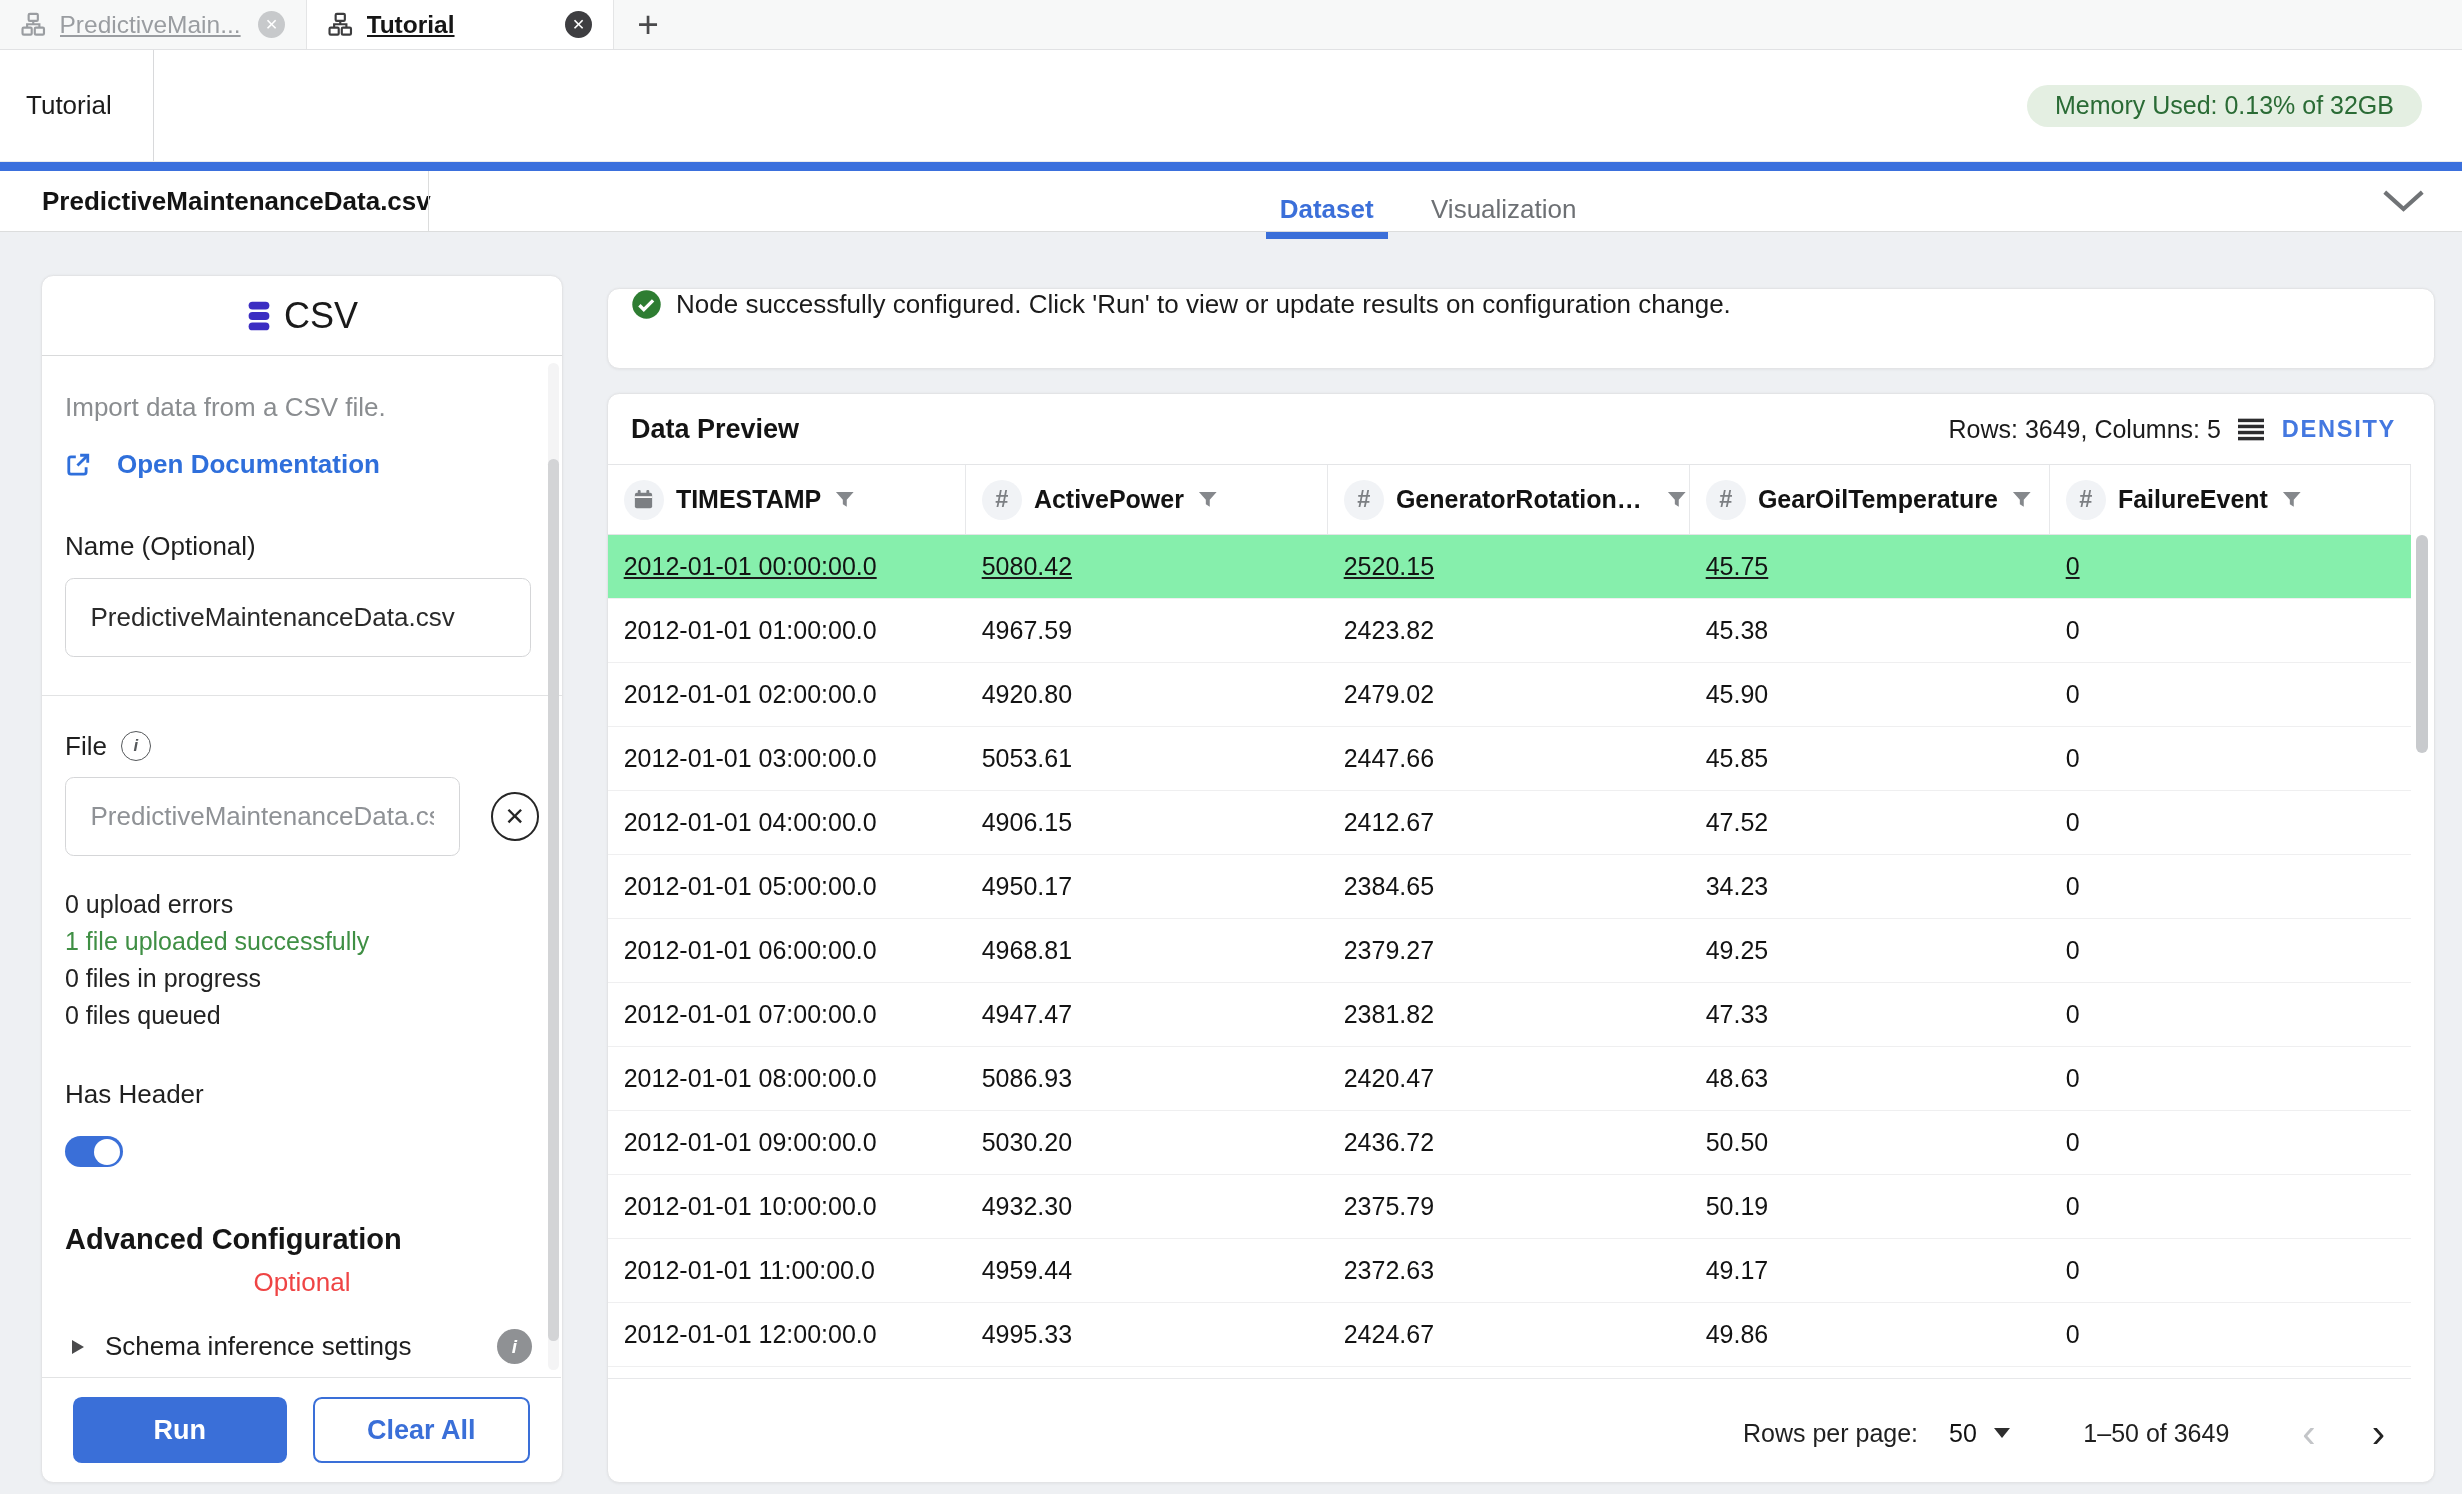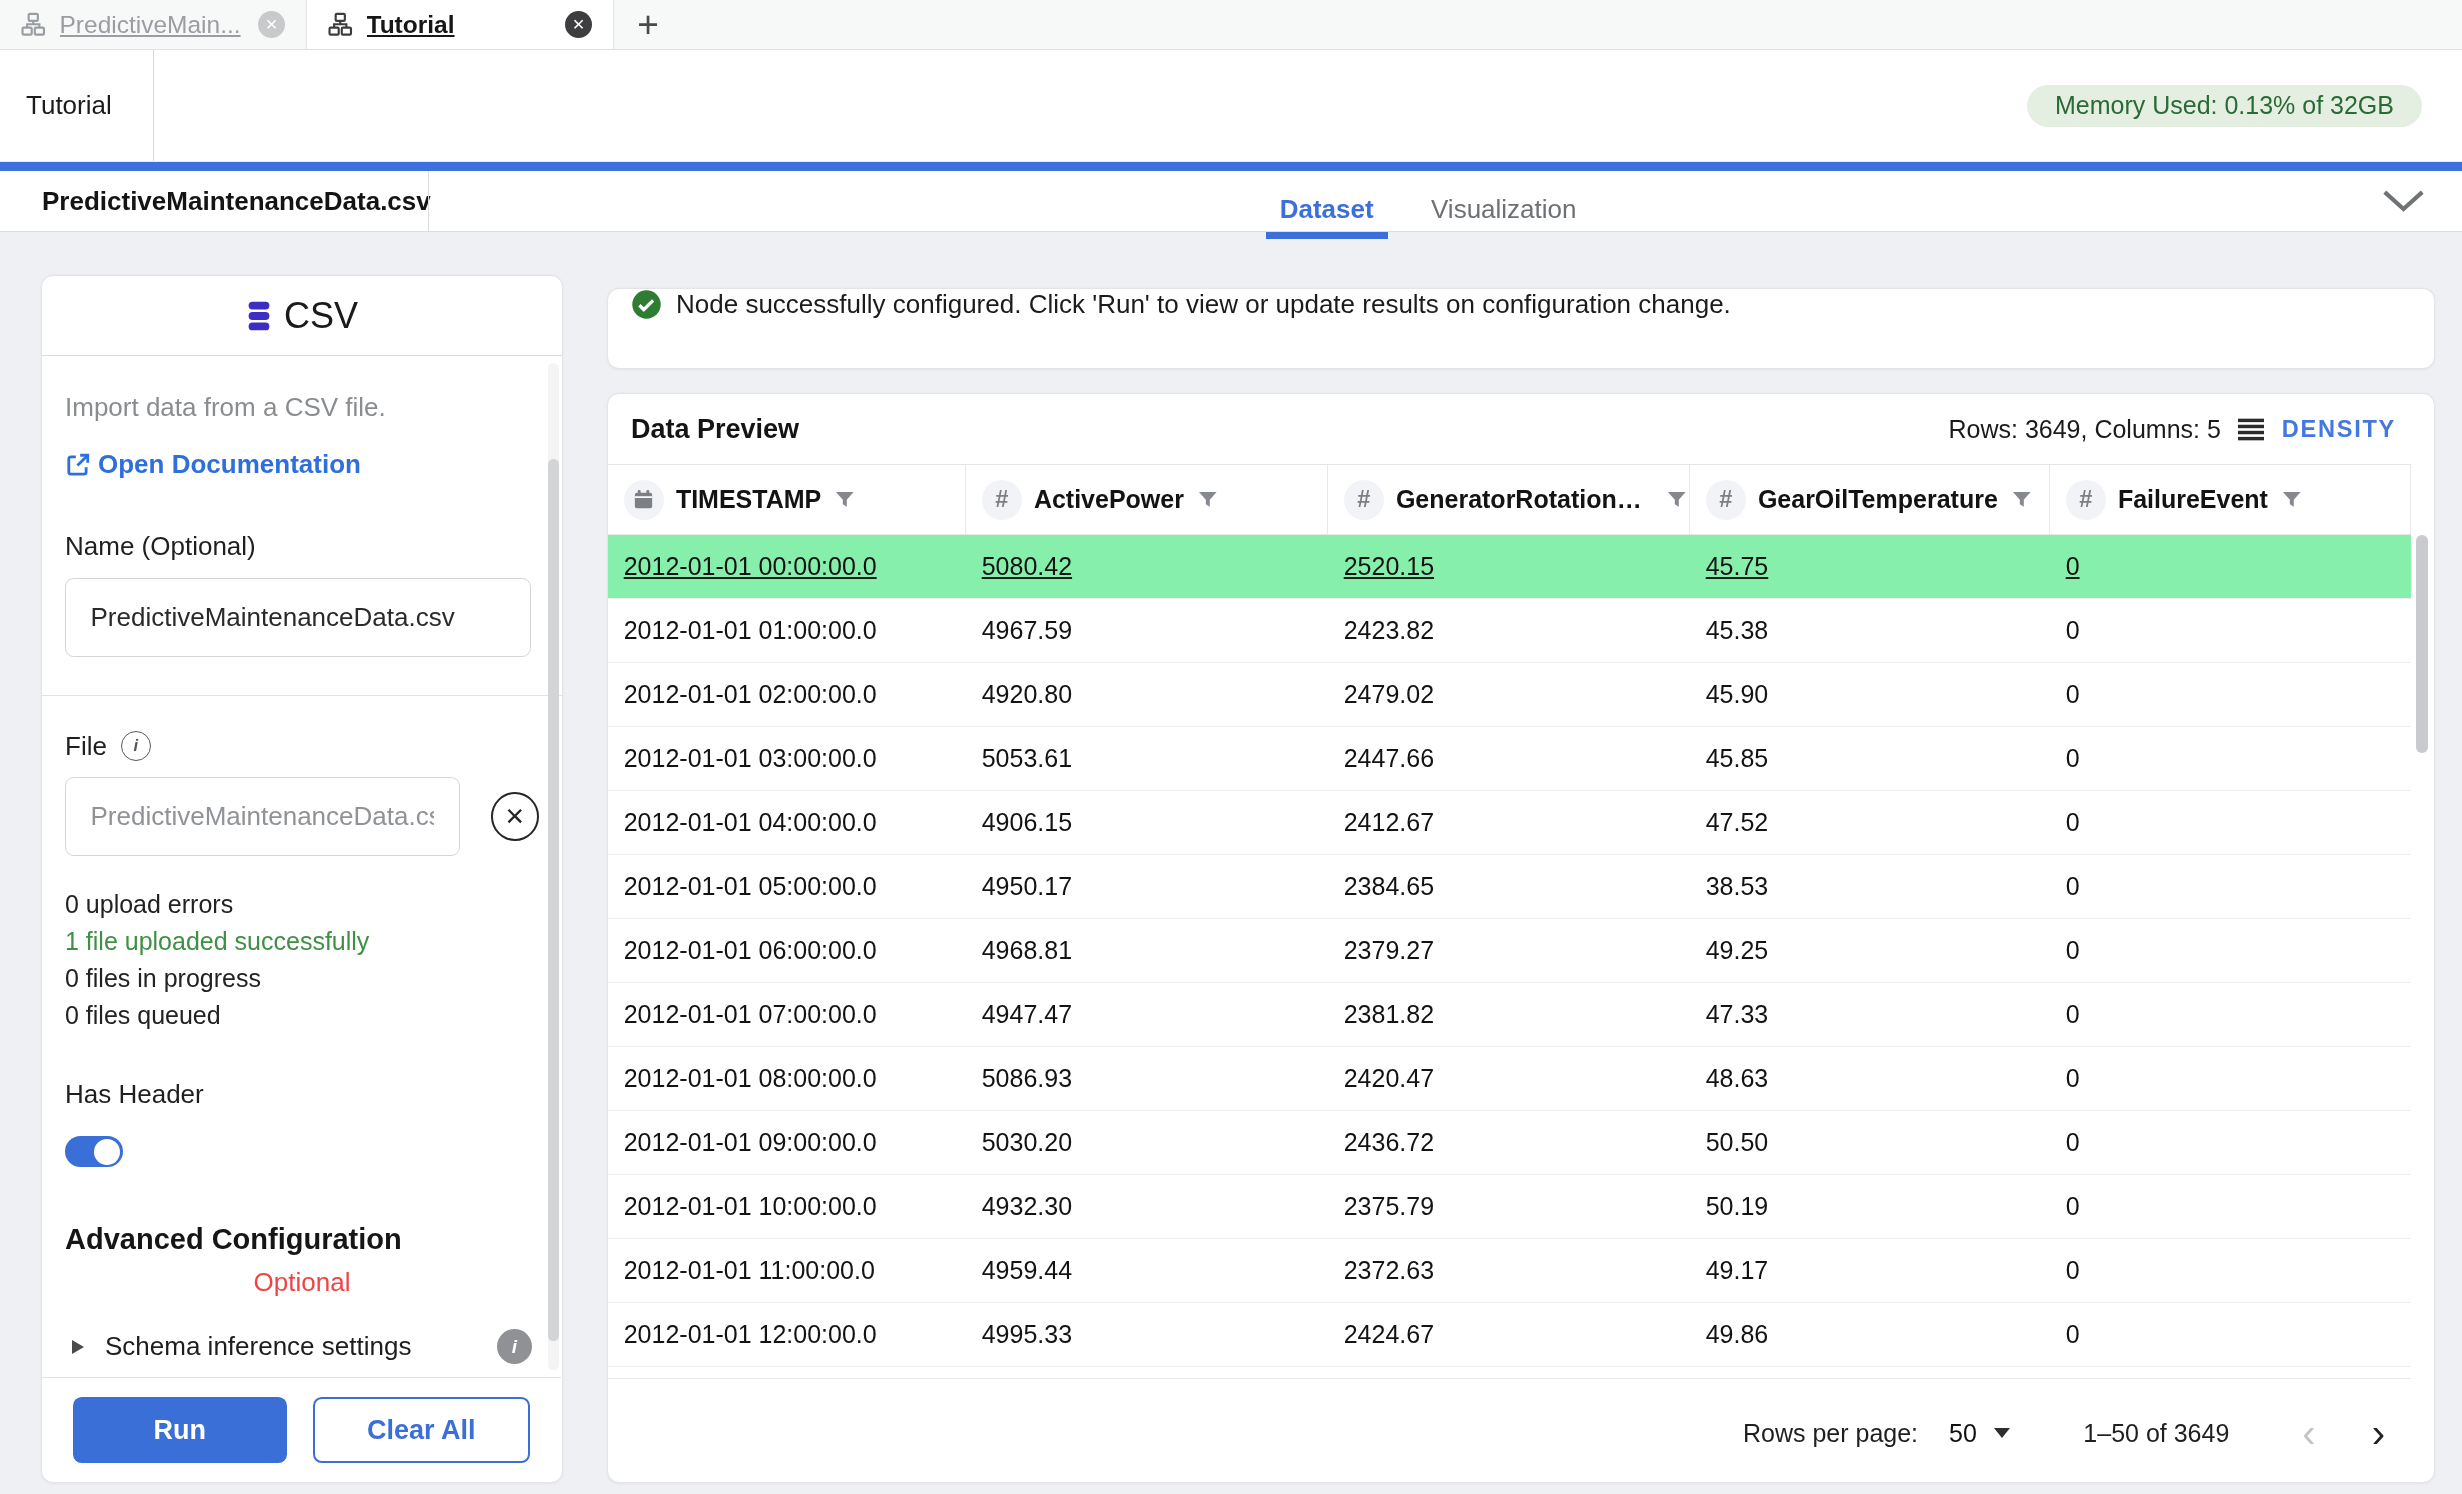--- a/index.html
+++ b/index.html
@@ -50,21 +50,21 @@
                   display:flex; align-items:center; justify-content:center; }
   
   .card { position:absolute; background:#ffffff; border:0.9px solid #e3e4e6; border-radius:12.2px;
           box-shadow:0 0.9px 2.6px rgba(0,0,0,.05); }
   
   .config-card { left:41px; top:275px; width:522px; height:1208px; }
   .config-head { height:80px; border-bottom:0.9px solid #d9dadb; display:flex; align-items:center;
                  justify-content:center; gap:12.2px; font-size:36px; color:#1a1a1a; }
   .config-body { position:absolute; top:81px; left:0; right:0; bottom:106px; padding:35px 23px 0 23px; overflow:hidden; }
   .cfg-desc { font-size:26px; color:#8a8d90; }
-  .doc-link { margin-top:26px; display:flex; align-items:center; gap:7px;
+  .doc-link { margin-top:26px; display:flex; align-items:center; gap:26px;
               color:#2f6fdb; font-size:26px; font-weight:700; }
   .field-label { margin-top:51px; font-size:26px; color:#1f1f1f; }
   .text-input { margin-top:15.7px; width:466px; height:79px; border:0.9px solid #d5d6d8; border-radius:8.7px;
                 font-size:26px; color:#2a2a2a; padding:0 24.5px; background:#fff; outline:none;
                 font-family:"Liberation Sans","DejaVu Sans",sans-serif; }
   .text-input.gray { color:#8f9296; width:400px; }
   .divider { height:0.9px; background:#e2e3e4; margin:38px -23px 0 -23px; }
   .file-label-row { margin-top:35px; display:flex; align-items:center; gap:14px; }
   .info-outline { width:30px; height:30px; border:1.7px solid #55585b; border-radius:50%;
                   display:flex; align-items:center; justify-content:center;
@@ -380,21 +380,21 @@
         <div class="tcell c0">2012-01-01 04:00:00.0</div>
         <div class="tcell c1">4906.15</div>
         <div class="tcell c2">2412.67</div>
         <div class="tcell c3">47.52</div>
         <div class="tcell c4">0</div>
       </div>
       <div class="trow grid-cols">
         <div class="tcell c0">2012-01-01 05:00:00.0</div>
         <div class="tcell c1">4950.17</div>
         <div class="tcell c2">2384.65</div>
-        <div class="tcell c3">38.53</div>
+        <div class="tcell c3">34.23</div>
         <div class="tcell c4">0</div>
       </div>
       <div class="trow grid-cols">
         <div class="tcell c0">2012-01-01 06:00:00.0</div>
         <div class="tcell c1">4968.81</div>
         <div class="tcell c2">2379.27</div>
         <div class="tcell c3">49.25</div>
         <div class="tcell c4">0</div>
       </div>
       <div class="trow grid-cols">

